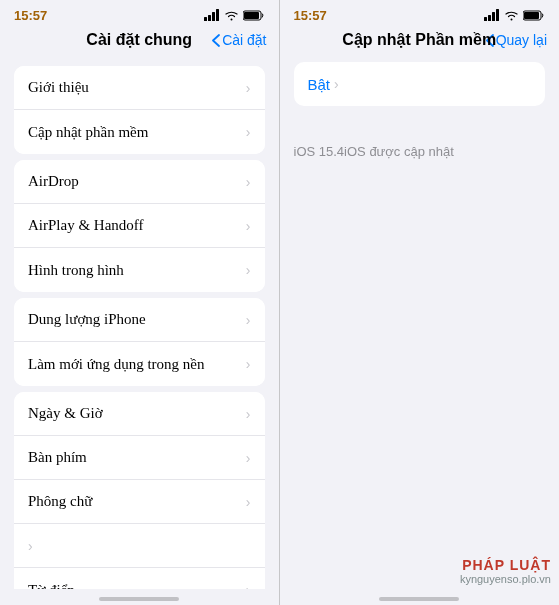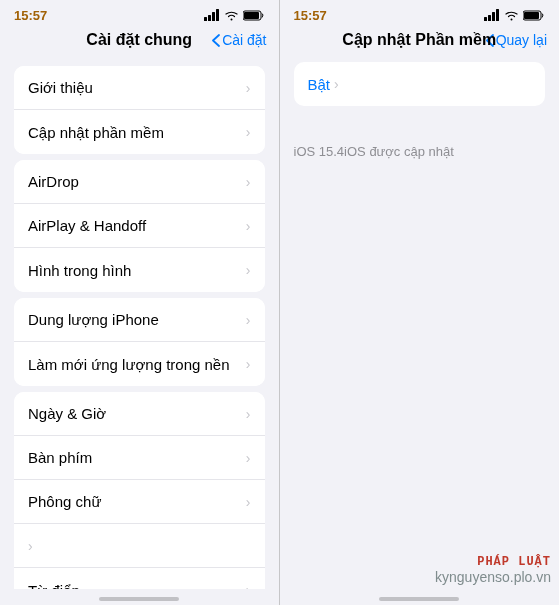--- a/index.html
+++ b/index.html
@@ -105,20 +105,21 @@
       min-height: 44px;
     }
 
     .settings-item:last-child {
       border-bottom: none;
     }
 
     .settings-item-label {
       font-size: 15px;
       color: #000;
+      font-family: Liberation Serif, serif;
     }
 
     .settings-item-right {
       display: flex;
       align-items: center;
       gap: 4px;
     }
 
     .chevron {
       color: #c7c7cc;
@@ -179,29 +180,28 @@
     
     .watermark {
       display: flex;
       flex-direction: column;
       align-items: flex-end;
       padding: 4px 8px;
       margin-top: auto;
     }
 
     .watermark-logo {
-      font-size: 12px;
+      font-size: 14px;
       font-weight: 800;
       color: #c0392b;
       letter-spacing: 1px;
-      font-family: Liberation Mono, monospace;
     }
 
     .watermark-url {
-      font-size: 14px;
+      font-size: 11px;
       color: #7f8c8d;
     }
 
     
     .home-indicator {
       height: 16px;
       display: flex;
       align-items: flex-end;
       justify-content: center;
       padding-bottom: 4px;
@@ -298,21 +298,21 @@
     </div>
 
     <div class="settings-group">
       <div class="settings-item">
         <span class="settings-item-label">Dung lượng iPhone</span>
         <div class="settings-item-right">
           <span class="chevron">›</span>
         </div>
       </div>
       <div class="settings-item">
-        <span class="settings-item-label">Làm mới ứng lượng trong nền</span>
+        <span class="settings-item-label">Làm mới ứng dụng trong nền</span>
         <div class="settings-item-right">
           <span class="chevron">›</span>
         </div>
       </div>
     </div>
 
     <div class="settings-group">
       <div class="settings-item">
         <span class="settings-item-label">Ngày &amp; Giờ</span>
         <div class="settings-item-right">

